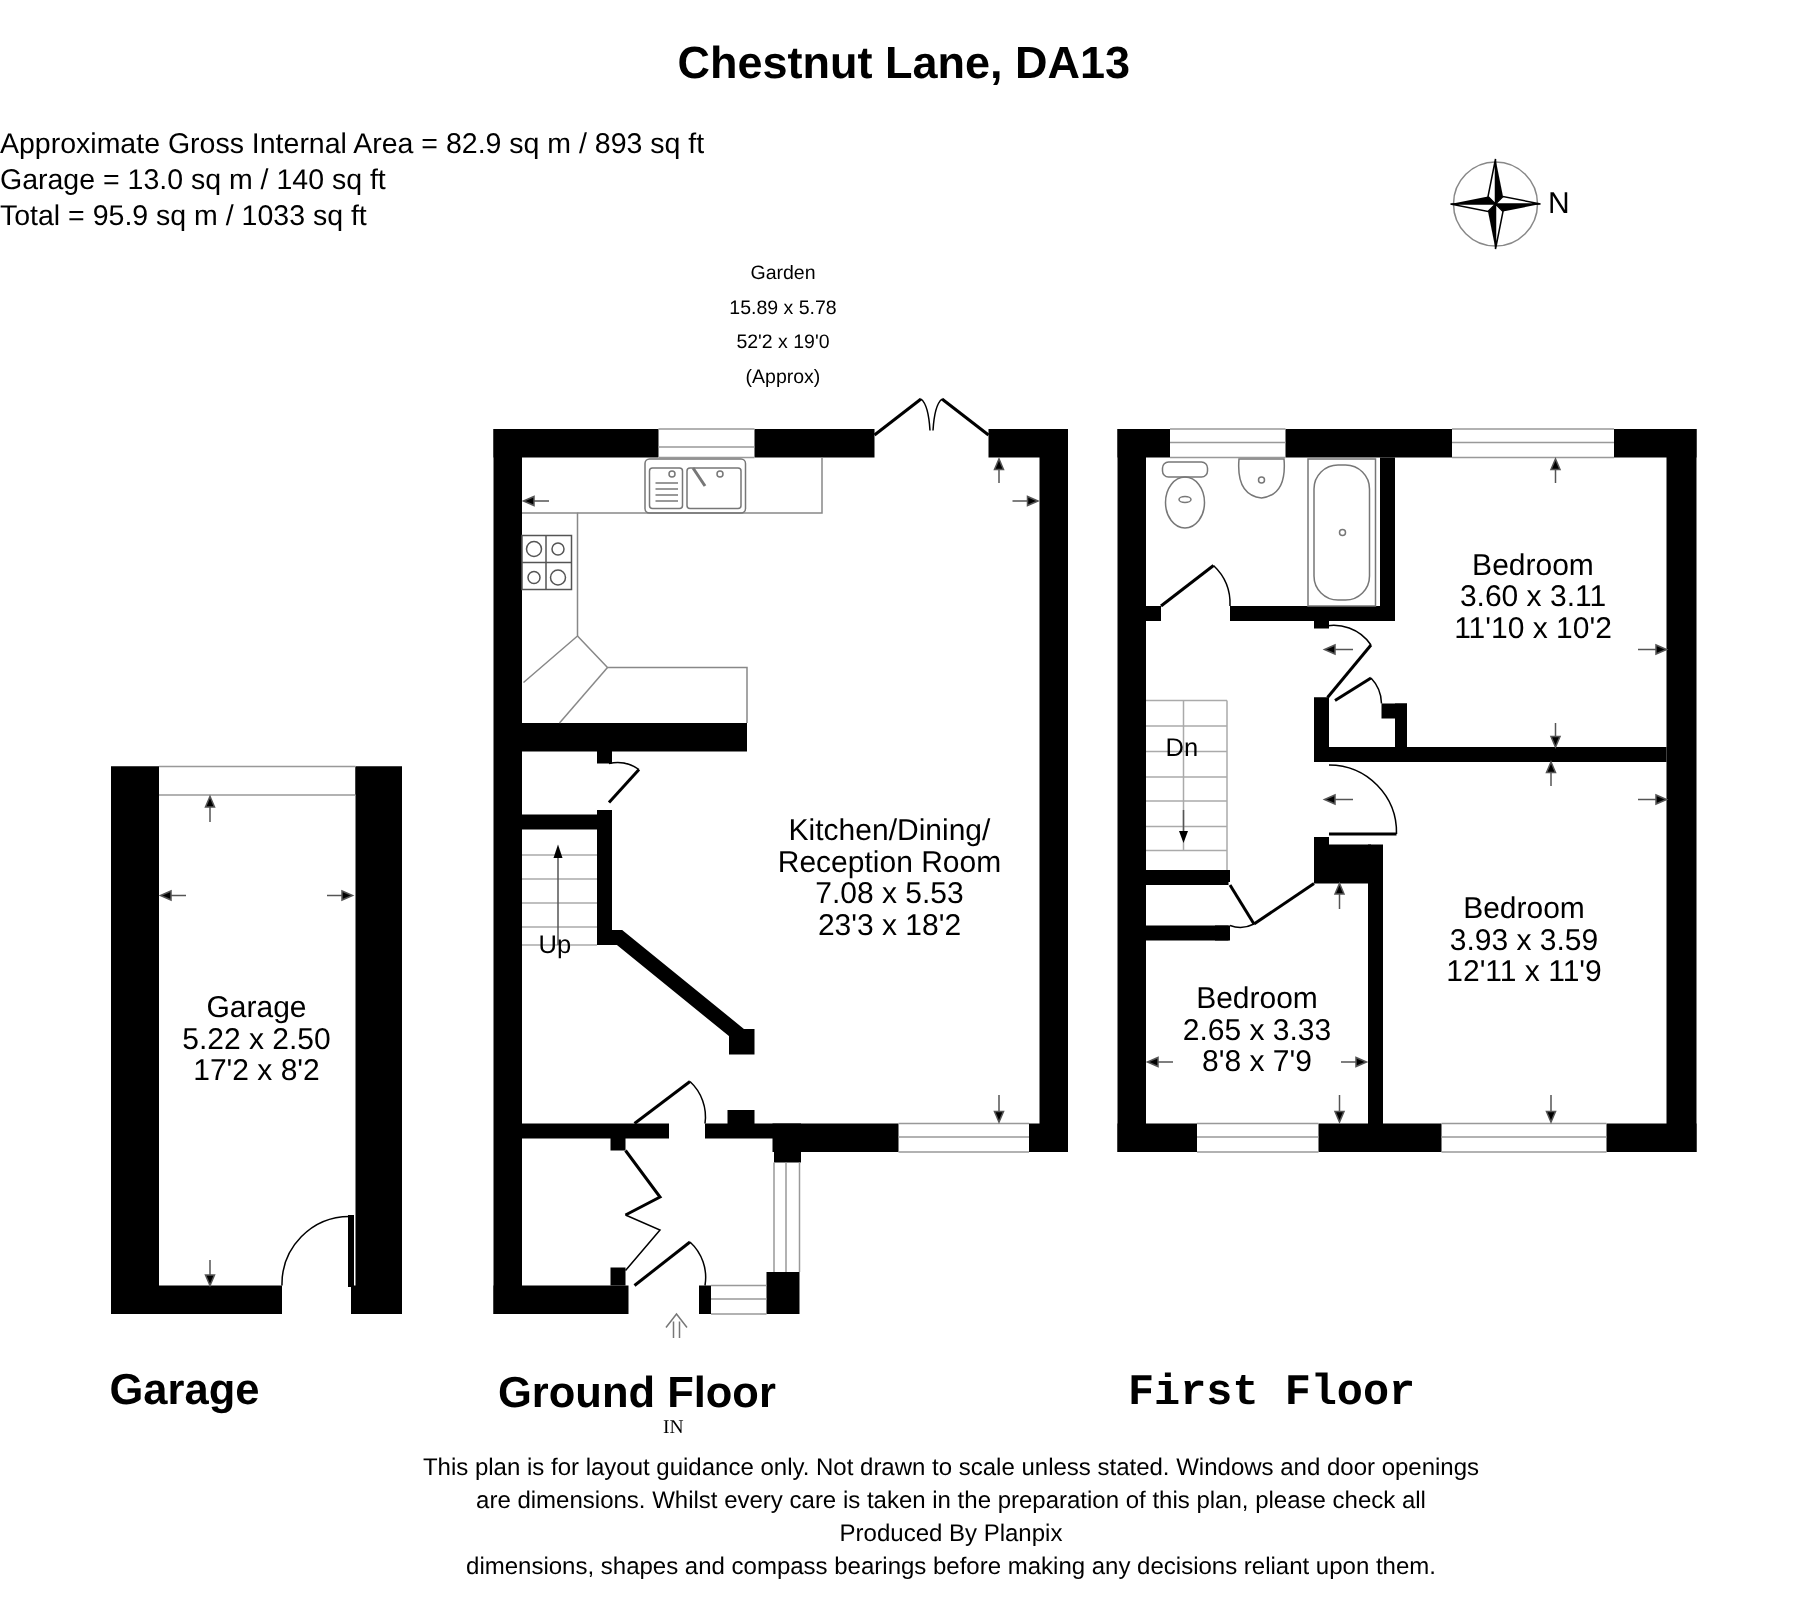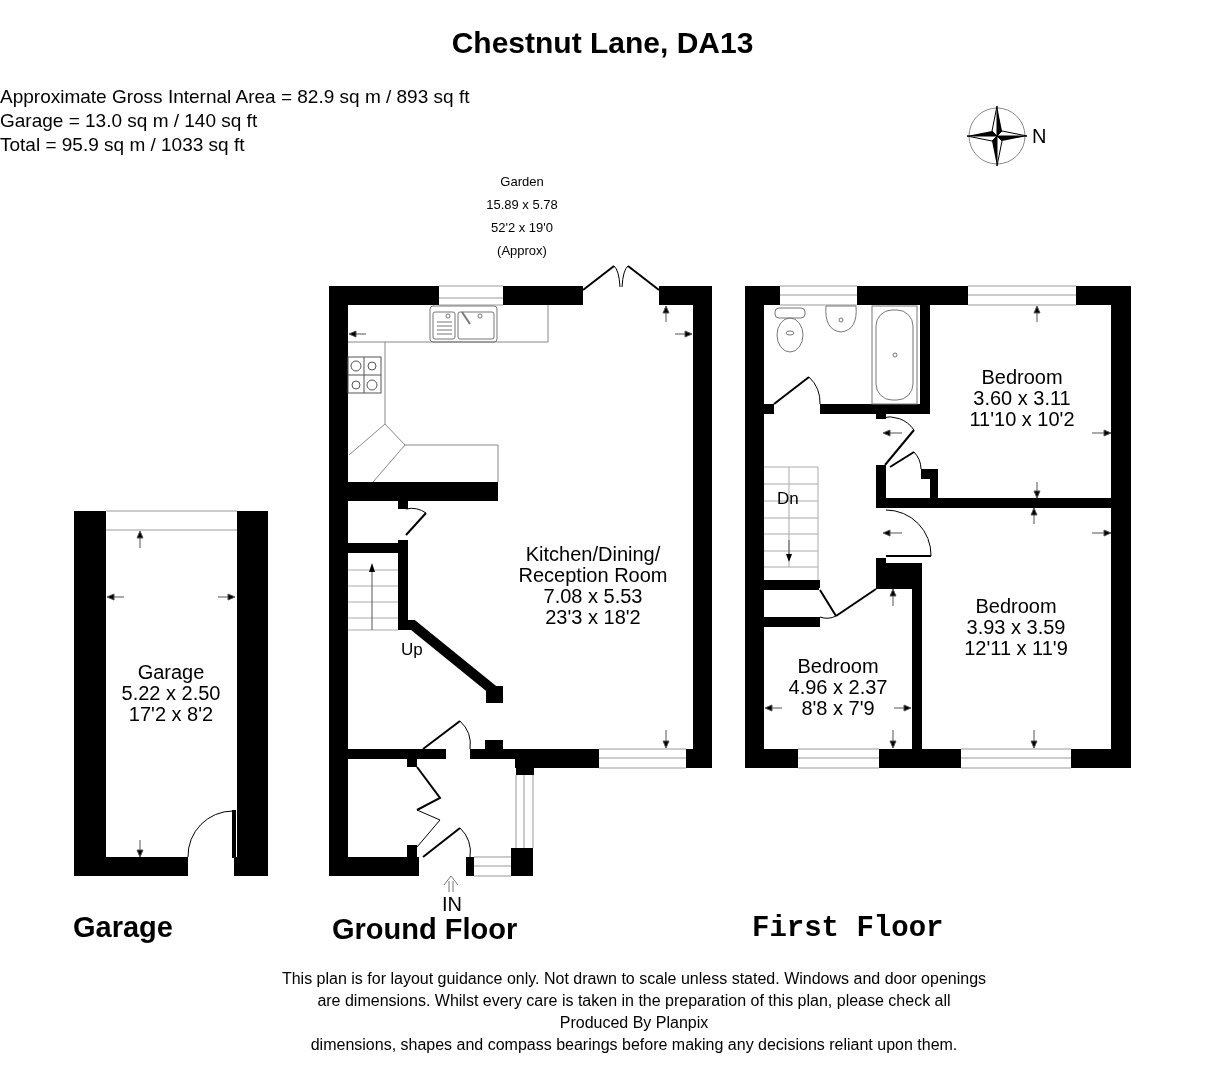--- a/index.html
+++ b/index.html
@@ -314,37 +314,37 @@
   <div>5.22 x 2.50</div>
   <div>17'2 x 8'2</div>
 </div>
 
 <div class="room-label" style="left:593px; top:544px;">
   <div>Kitchen/Dining/</div>
   <div>Reception Room</div>
   <div>7.08 x 5.53</div>
   <div>23'3 x 18'2</div>
 </div>
-<div class="small" style="left:359px; top:640px;margin-left:42px;">Up</div>
-<div class="small" style="left:442px; top:893px; font-size:20px;">IN</div>
+<div class="small" style="left:359px; top:620px;">Up</div>
+<div class="small" style="left:442px; top:943px; font-size:13px;font-family:Liberation Serif, serif;">IN</div>
 
 <div class="small" style="left:777px; top:444px;margin-top:45px;">Dn</div>
 <div class="room-label" style="left:1022px; top:367px;">
   <div>Bedroom</div>
   <div>3.60 x 3.11</div>
   <div>11'10 x 10'2</div>
 </div>
 <div class="room-label" style="left:1016px; top:596px;">
   <div>Bedroom</div>
   <div>3.93 x 3.59</div>
   <div>12'11 x 11'9</div>
 </div>
 <div class="room-label" style="left:838px; top:656px;">
   <div>Bedroom</div>
-  <div>4.96 x 2.37</div>
+  <div>2.65 x 3.33</div>
   <div>8'8 x 7'9</div>
 </div>
 
 <div class="floor-label" style="left:73px; top:911px;">Garage</div>
 <div class="floor-label" style="left:332px; top:913px;">Ground Floor</div>
 <div class="floor-label" style="left:752px; top:912px;font-family:Liberation Mono, monospace;">First Floor</div>
 
 <div class="abs disclaimer">
   <div>This plan is for layout guidance only. Not drawn to scale unless stated. Windows and door openings</div>
   <div>are dimensions. Whilst every care is taken in the preparation of this plan, please check all</div>

